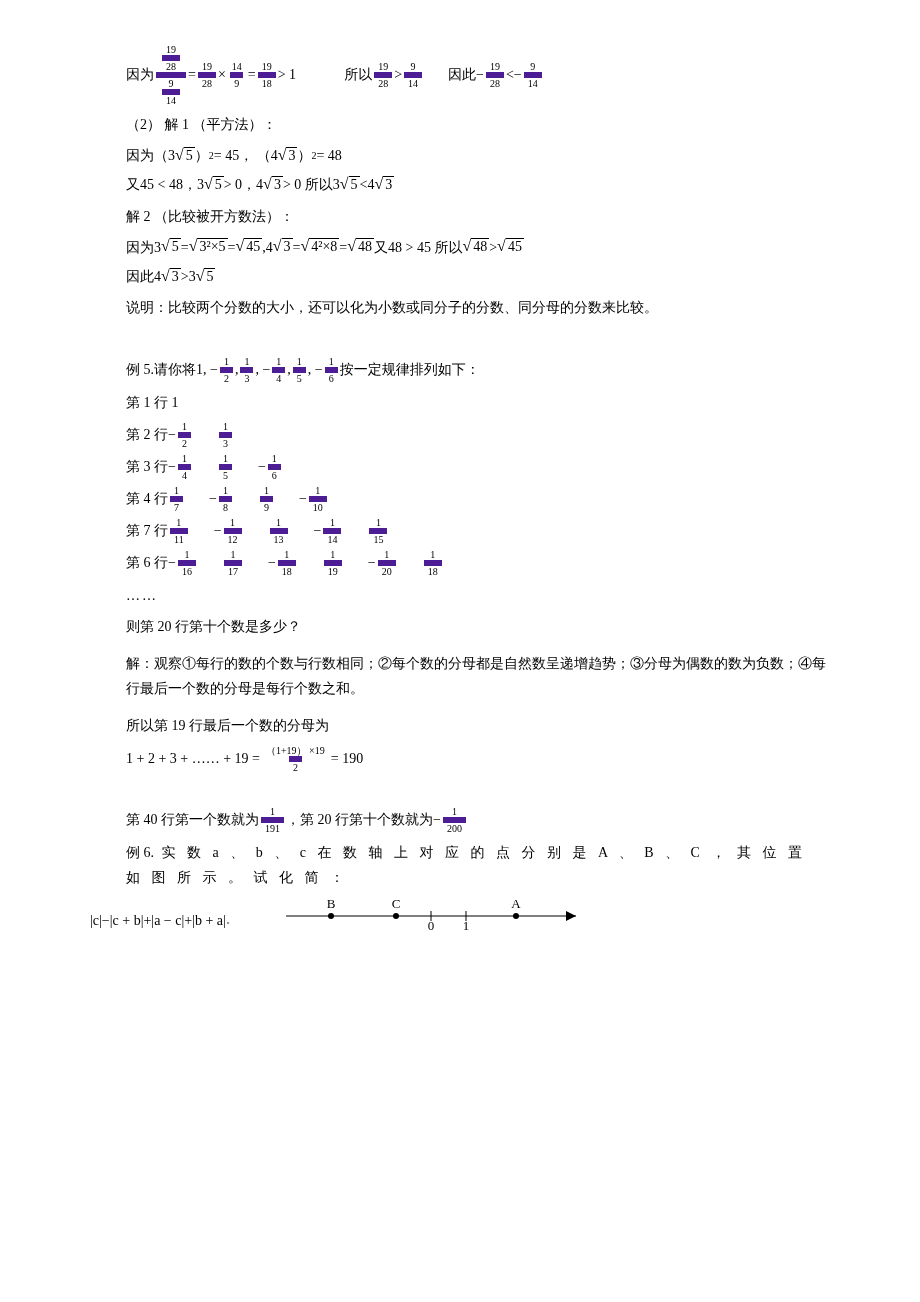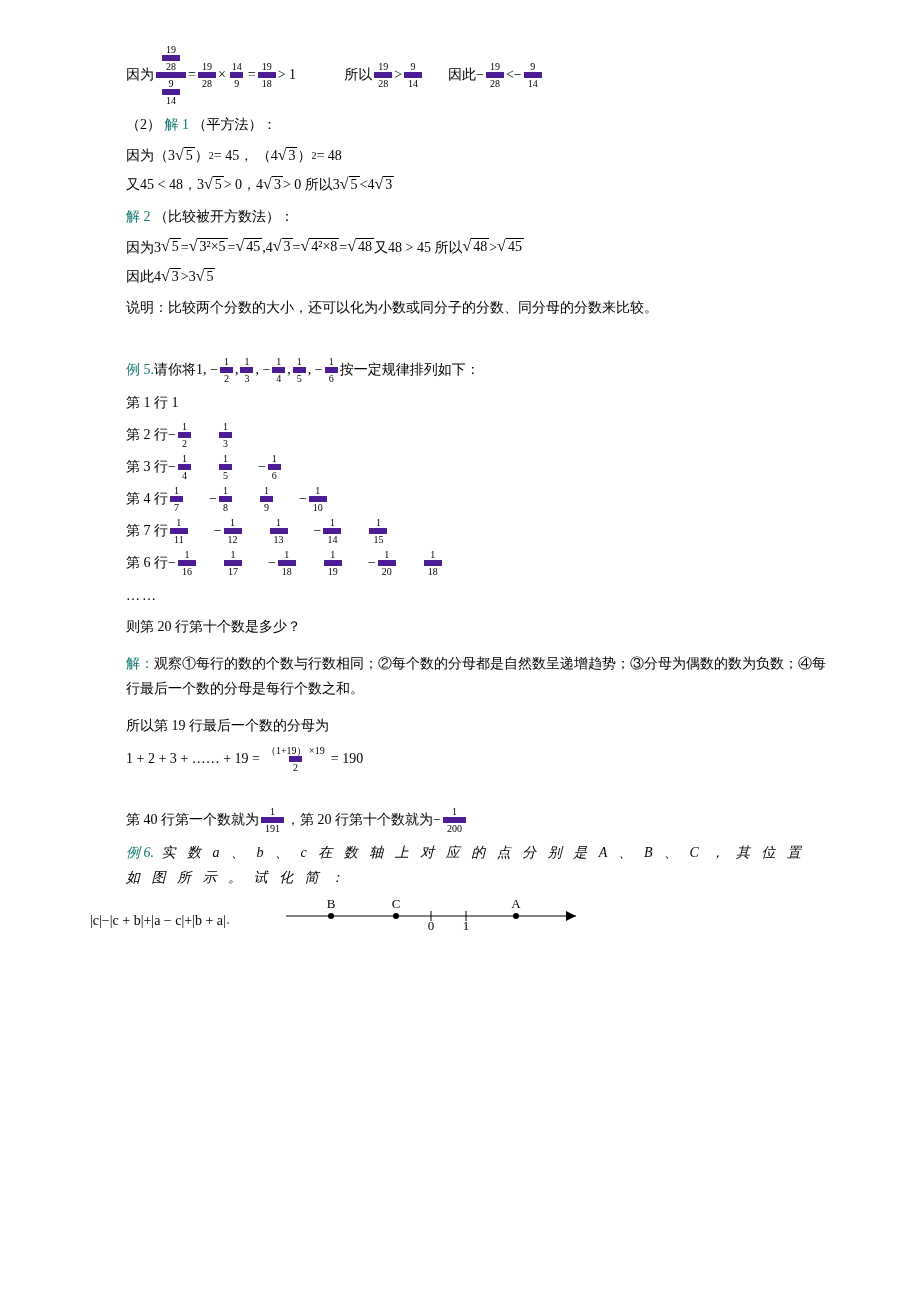--- a/index.html
+++ b/index.html
@@ -12,21 +12,21 @@
     padding: 40px 90px;
     width: 740px;
   }
   .row {
     display: flex;
     align-items: center;
     flex-wrap: wrap;
     margin: 4px 0;
   }
   .indent { margin-left: 36px; }
-  .red { color: #0f766e; }
+  .red { color: #000000; }
   .frac {
     display: inline-flex;
     flex-direction: column;
     align-items: center;
     vertical-align: middle;
     font-size: 10px;
     line-height: 1.1;
     margin: 0 2px;
   }
   .frac .num { padding: 0 4px; }
@@ -429,21 +429,21 @@
     </span>
   <span> ，第 20 行第十个数就为 </span>
   <span>−</span>
   <span class="frac">
       <span class="num">1</span>
       <span class="den">200</span>
     </span>
 </div>
 
 
-<div class="para" style="letter-spacing:4px;font-style:italic;">
+<div class="para" style="letter-spacing:4px;">
   <span class="red" style="letter-spacing:normal;">例 6.</span><span> 实 数 a 、 b 、 c 在 数 轴 上 对 应 的 点 分 别 是 A 、 B 、 C ， 其 位 置 如 图 所 示 。 试 化 简 ：</span>
 </div>
 
 <div class="row">
   <span>|c|−|c + b|+|a − c|+|b + a|</span>
   <span style="font-size:10px;">。</span>
   <span class="numberline">
     <svg width="320" height="40">
       <line x1="10" y1="20" x2="300" y2="20" stroke="#000" stroke-width="1.2"></line>
       <polygon points="300,20 290,15 290,25" fill="#000"></polygon>

